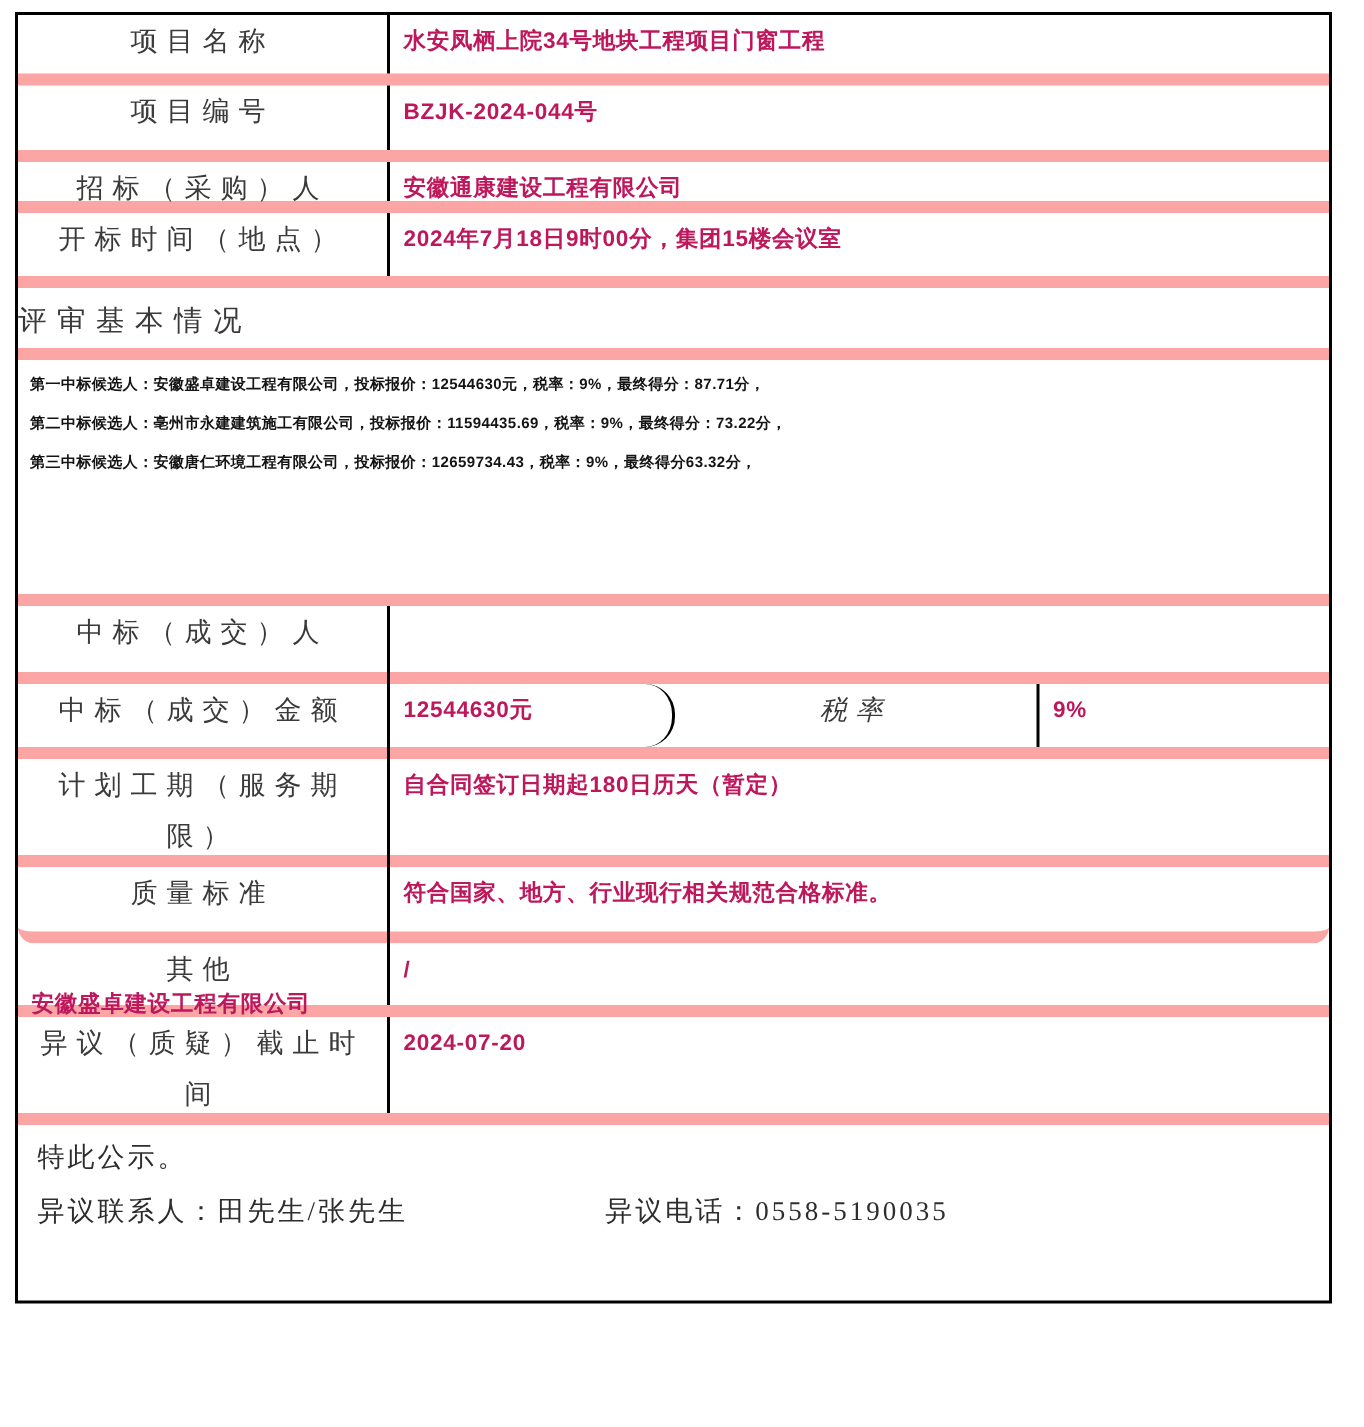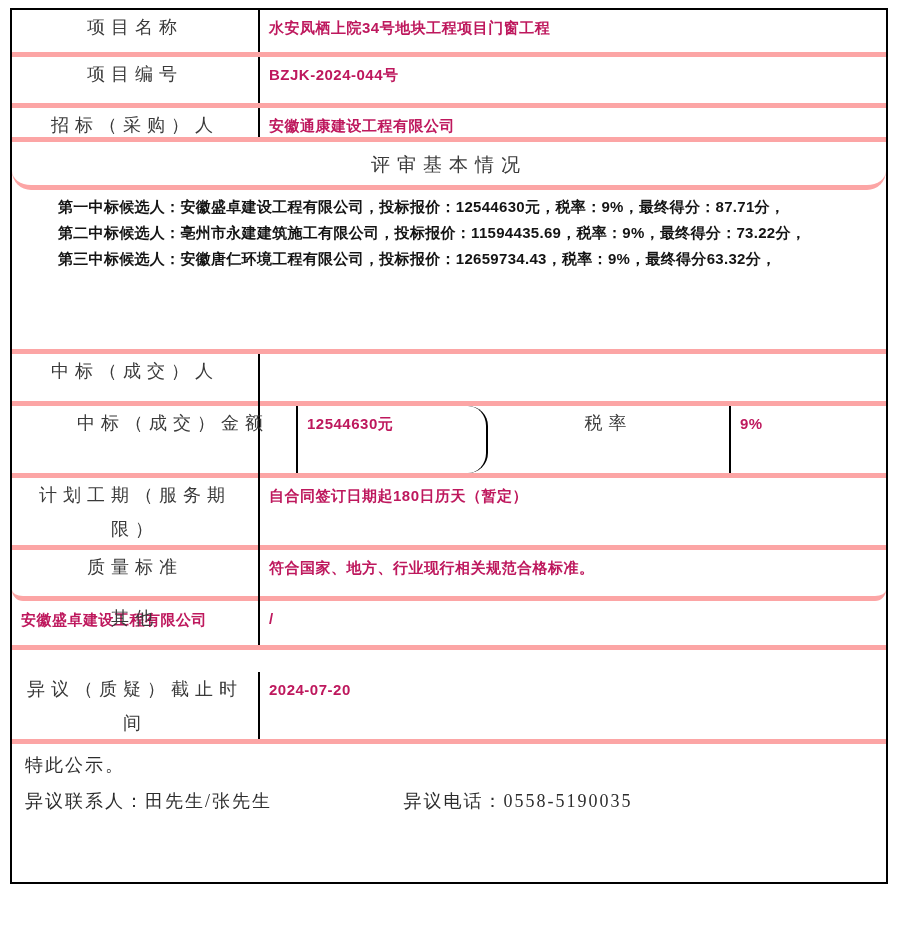--- a/index.html
+++ b/index.html
@@ -9,21 +9,21 @@
     width:909px; height:951px;
     background:#ffffff;
     font-family:"Liberation Sans","DejaVu Sans",sans-serif;
     overflow:hidden;
   }
   .tbl {
     position:absolute; left:10px; top:8px; width:878px;
     border:2px solid #000;
     background:#fff;
   }
-  .row { display:flex; border-bottom:5px solid #fca5a5; }
+  .row { display:flex; border-bottom:8px solid #fca5a5; }
   .row.last { border-bottom:none; }
 
   
   .lc {
     width:248px; flex:0 0 248px;
     border-right:2px solid #000;
     text-align:center;
   }
   .lbl {
     display:inline-block;
@@ -37,64 +37,62 @@
 
   
   .vc { flex:1 1 auto; padding:8px 10px 0 9px; }
   .val {
     font-size:15px; font-weight:700; color:#be185d;
     letter-spacing:0.5px; line-height:20px;text-align:right;
   }
 
   
   .review-hd {
-    justify-content:center; align-items:flex-start;
+    justify-content:flex-start; align-items:flex-start;
     text-align:center;
-    border-radius:19px;
   }
   .review-hd .lbl { max-width:none; font-size:19px; letter-spacing:7px; padding-top:6px; }
 
   
   .cands { display:block; padding:4px 10px 0 8px; }
   .cand {
-    font-size:15px; font-weight:600; color:#141414;
+    font-size:10px; font-weight:600; color:#141414;
     line-height:26px; letter-spacing:0.3px;
     white-space:nowrap;
-    margin-left:38px;
   }
 
   
   .ac1 { flex:0 0 190px; border-right:2px solid #000; padding:8px 8px 0 9px;border-radius:20px; }
-  .ac2 { flex:0 0 243px; border-right:2px solid #000; text-align:center; }
+  .ac2 { flex:0 0 243px; border-right:2px solid #000; text-align:center;font-style:italic; }
   .ac3 { flex:1 1 auto; padding:8px 8px 0 9px; }
 
   
   .footer { display:block; padding:3px 10px 0 8px; }
   .fline {
     font-family:"Liberation Serif","DejaVu Serif",serif;
     font-size:18px; color:#2d2d2d;
     line-height:36px; letter-spacing:2px;
     white-space:nowrap;
   }
   .fcol1 { display:inline-block; width:372px; }
 
   
   .h-r1 { height:47px; }
   .h-r2 { height:51px; }
   .h-r3 { height:34px; }
   .h-r4 { height:50px; }
   .h-hd { height:48px; }
   .h-cd { height:164px; }
   .h-wn { height:52px;flex-direction:column; }
-  .h-am { height:72px;padding-left:38px; }
+  .h-am { height:50px; }
   .h-du { height:72px; }
   .h-qa { height:51px;border-radius:11px; }
   .h-ot { height:49px; }
-  .h-dl { height:72px;margin-top:22px; }
-  .h-ft { height:138px;padding-left:13px; }
+  .h-dl { height:72px; }
+  .h-ft { height:117px;padding-left:13px; }
 </style>
 </head>
 <body>
 
 <div class="sheet">
   <div class="tbl">
 
     <div class="row h-r1">
       <div class="lc">
         <span class="lbl">项目名称</span>
@@ -115,20 +113,28 @@
 
     <div class="row h-r3">
       <div class="lc">
         <span class="lbl">招标（采购）人</span>
       </div>
       <div class="vc">
         <span class="val">安徽通康建设工程有限公司</span>
       </div>
     </div>
 
+    <div class="row h-r4">
+      <div class="lc">
+        <span class="lbl">开标时间（地点）</span>
+      </div>
+      <div class="vc">
+        <span class="val">2024年7月18日9时00分，集团15楼会议室</span>
+      </div>
+    </div>
 
     <div class="row h-hd review-hd">
       <span class="lbl">评审基本情况</span>
     </div>
 
     <div class="row h-cd cands">
       <div class="cand">第一中标候选人：安徽盛卓建设工程有限公司，投标报价：12544630元，税率：9%，最终得分：87.71分，</div>
       <div class="cand">第二中标候选人：亳州市永建建筑施工有限公司，投标报价：11594435.69，税率：9%，最终得分：73.22分，</div>
       <div class="cand">第三中标候选人：安徽唐仁环境工程有限公司，投标报价：12659734.43，税率：9%，最终得分63.32分，</div>
     </div>

